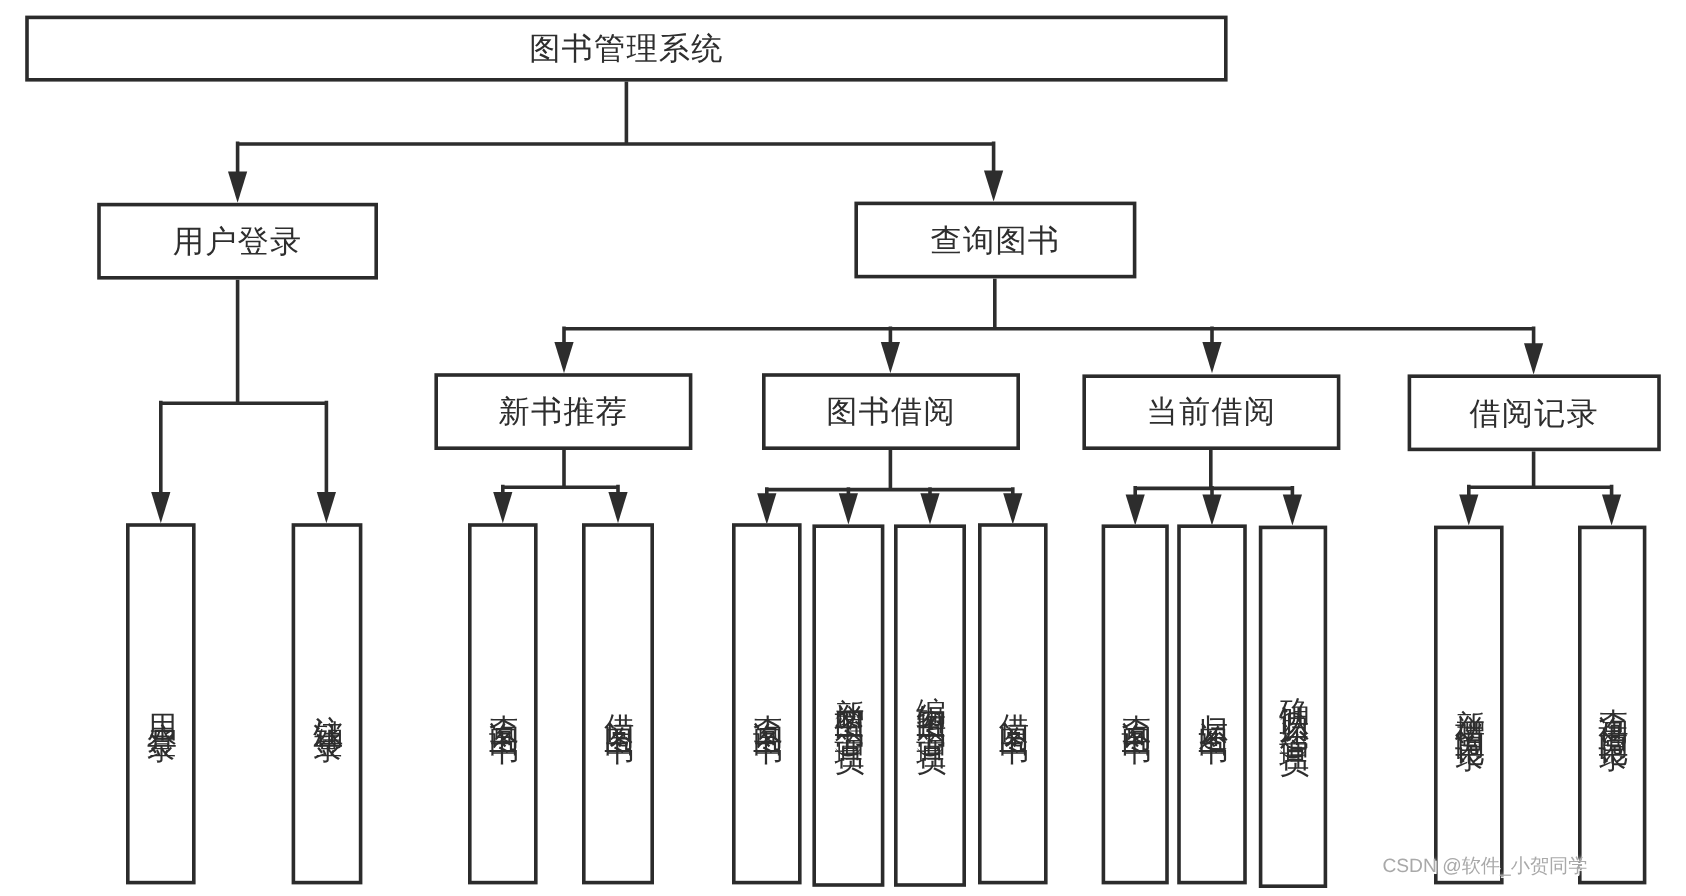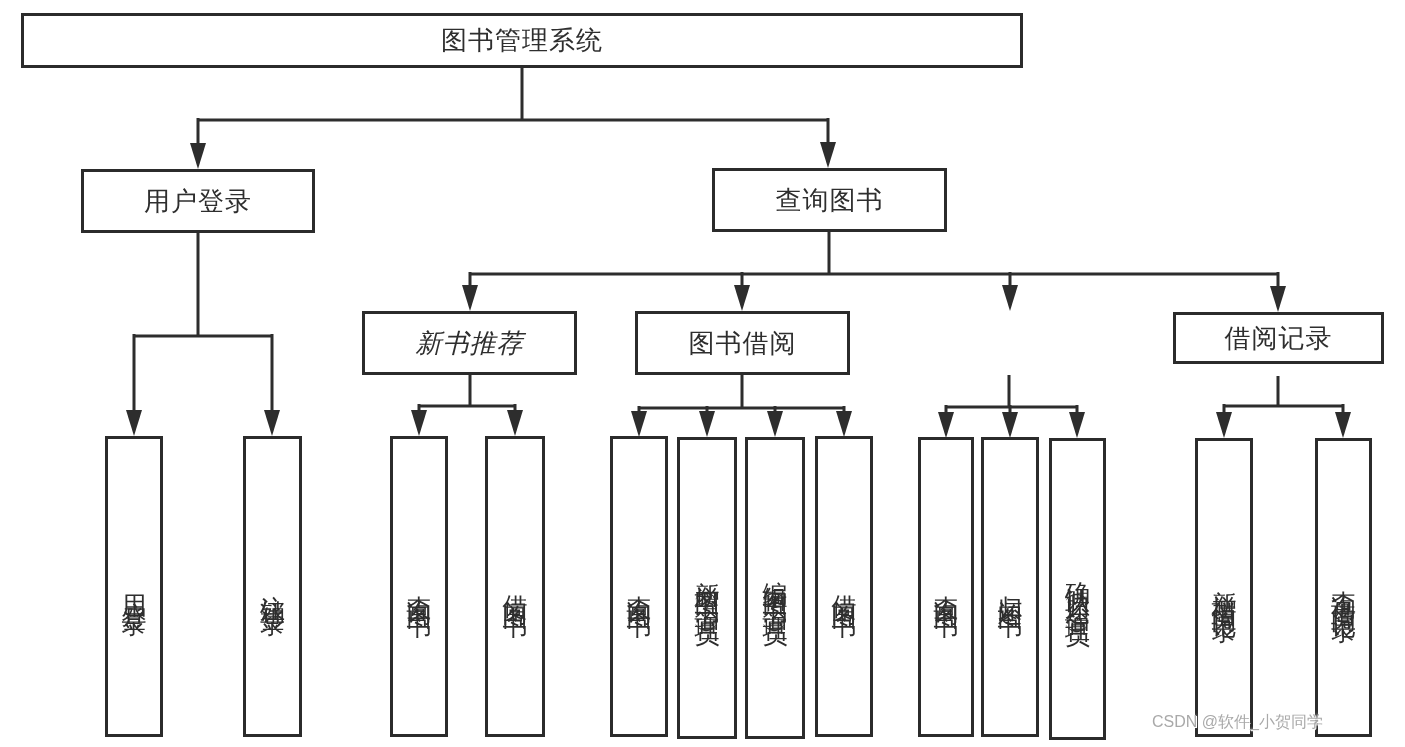--- a/index.html
+++ b/index.html
@@ -84,23 +84,24 @@
       <polygon points="1216,412 1232,412 1224,438"></polygon>
       <polygon points="1335,412 1351,412 1343,438"></polygon>
     </g>
   </svg>
 
   <div class="box h-label" style="left:21px;top:13px;width:1002px;height:55px;">图书管理系统</div>
 
   <div class="box h-label" style="left:81px;top:169px;width:234px;height:64px;">用户登录</div>
   <div class="box h-label" style="left:712px;top:168px;width:235px;height:64px;">查询图书</div>
 
-  <div class="box h-label" style="left:362px;top:311px;width:215px;height:64px;font-style:italic;">新书推荐</div>
+  <div class="box h-label" style="left:362px;top:311px;width:215px;height:64px;">新书推荐</div>
   <div class="box h-label" style="left:635px;top:311px;width:215px;height:64px;font-family:Liberation Mono, monospace;">图书借阅</div>
-  <div class="box h-label" style="left:1173px;top:312px;width:211px;height:52px;">借阅记录</div>
+  <div class="box h-label" style="left:902px;top:312px;width:215px;height:63px;">当前借阅</div>
+  <div class="box h-label" style="left:1173px;top:312px;width:211px;height:64px;">借阅记录</div>
 
   <div class="box v-label" style="left:105px;top:436px;width:58px;height:301px;">用户登录</div>
   <div class="box v-label" style="left:243px;top:436px;width:59px;height:301px;">注销登录</div>
 
   <div class="box v-label" style="left:390px;top:436px;width:58px;height:301px;">查询图书</div>
   <div class="box v-label" style="left:485px;top:436px;width:60px;height:301px;">借阅图书</div>
 
   <div class="box v-label" style="left:610px;top:436px;width:58px;height:301px;">查询图书</div>
   <div class="box v-label" style="left:677px;top:437px;width:60px;height:302px;">新增图书（管理员）</div>
   <div class="box v-label" style="left:745px;top:437px;width:60px;height:302px;">编辑图书（管理员）</div>

